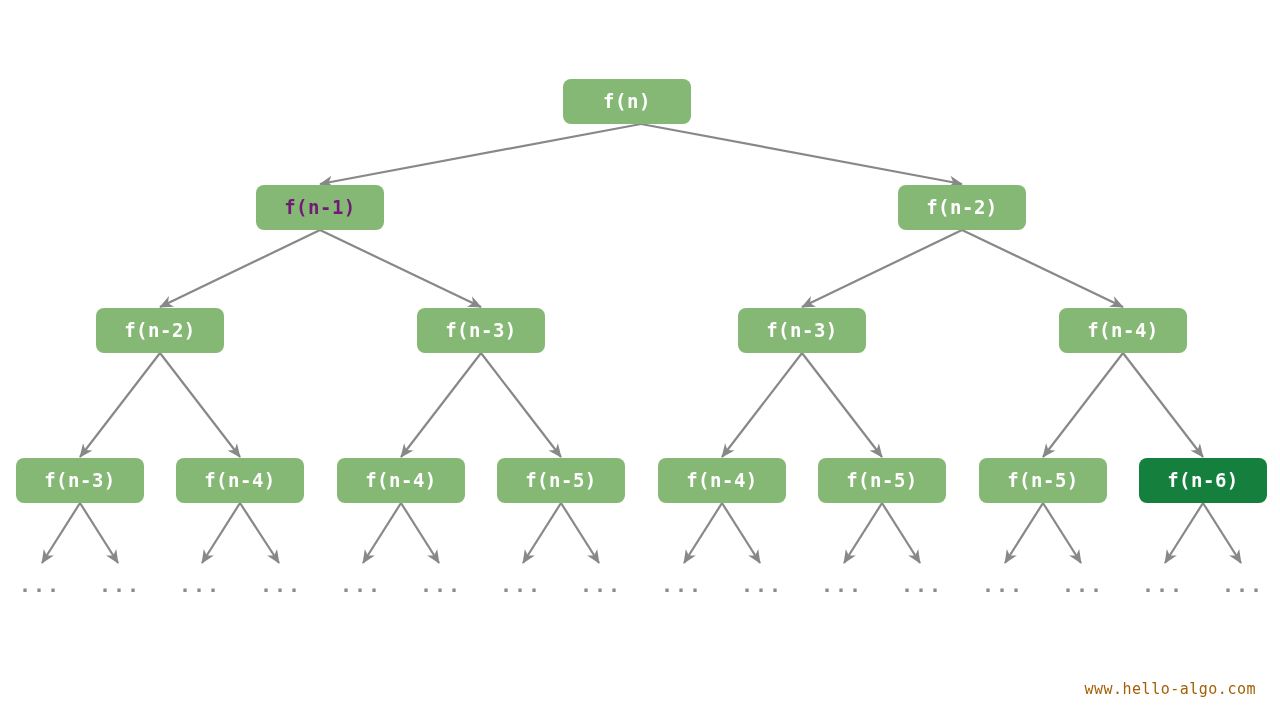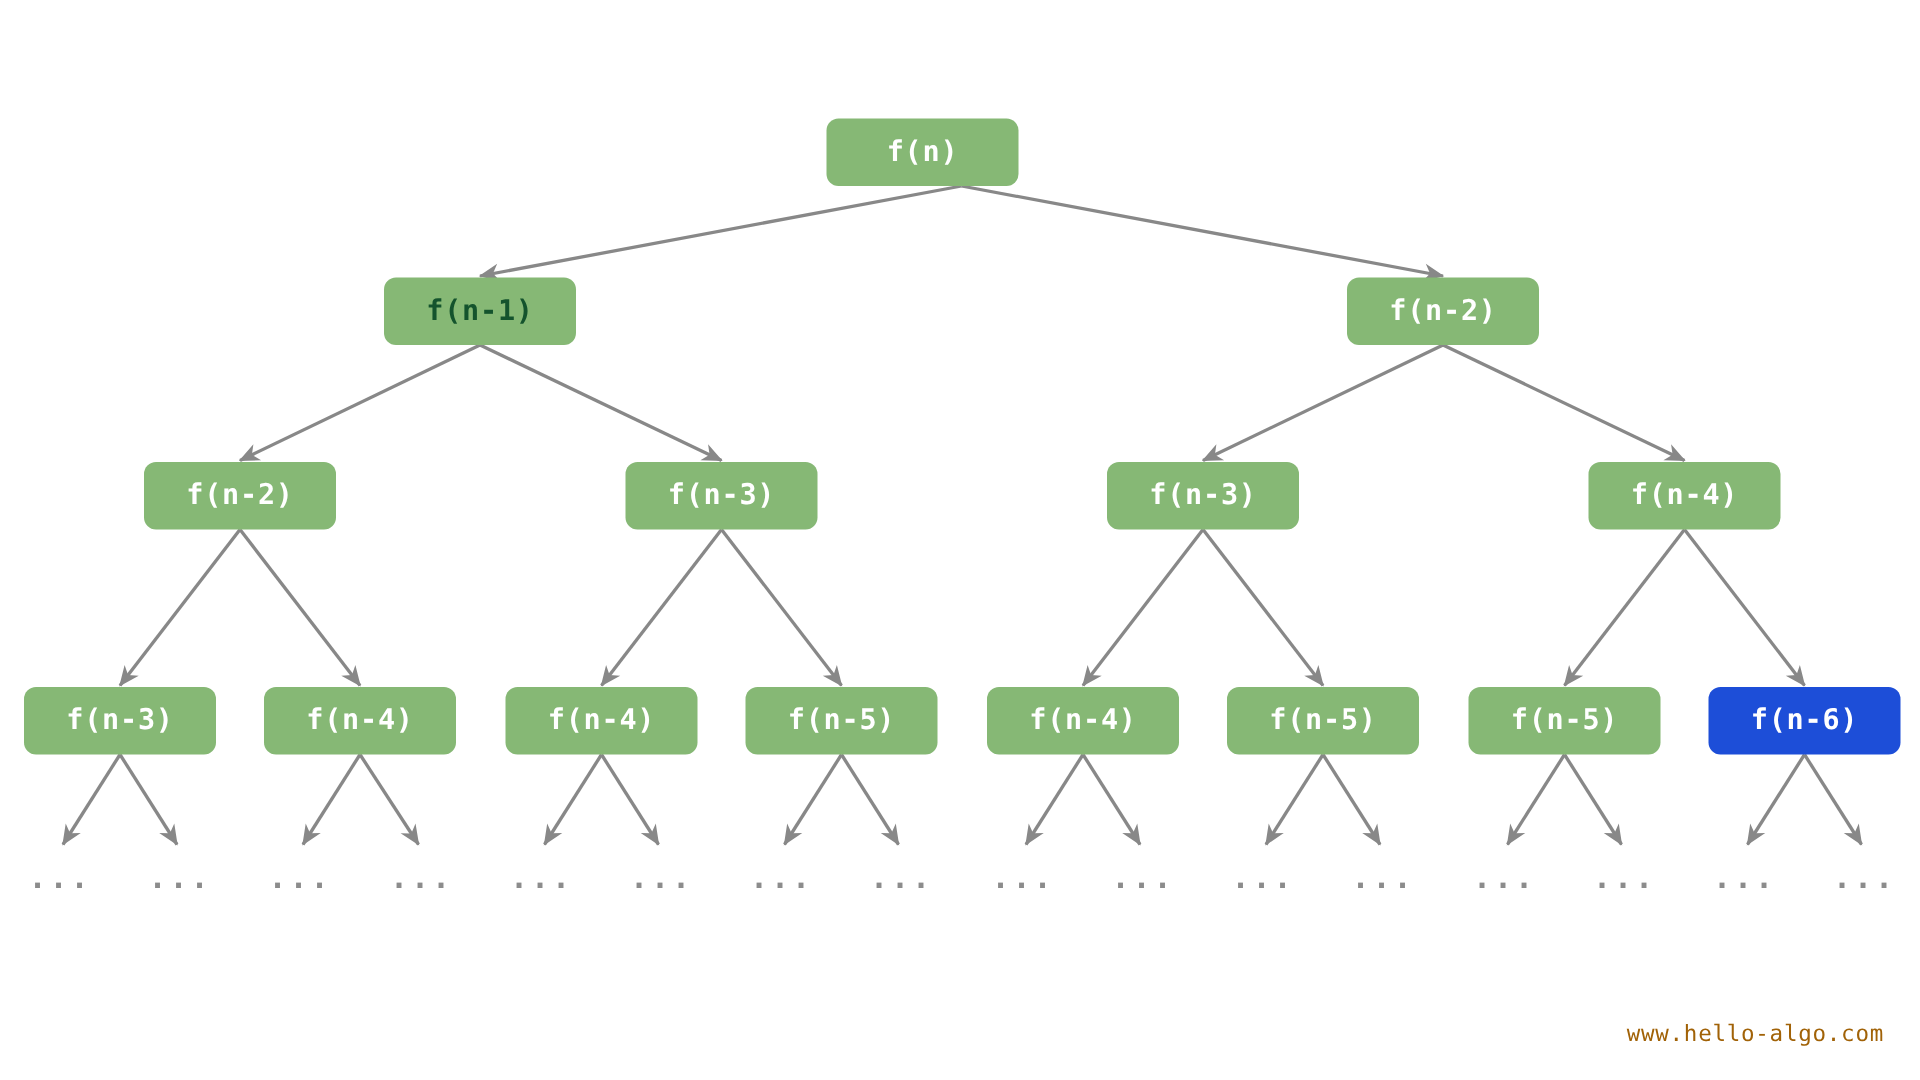--- a/index.html
+++ b/index.html
@@ -101,35 +101,35 @@
         <line x1="882" y1="503" x2="844" y2="563" stroke="#888888" stroke-width="2.2" marker-end="url(#arrowhead)"></line>
         <line x1="882" y1="503" x2="920" y2="563" stroke="#888888" stroke-width="2.2" marker-end="url(#arrowhead)"></line>
         <line x1="1043" y1="503" x2="1005" y2="563" stroke="#888888" stroke-width="2.2" marker-end="url(#arrowhead)"></line>
         <line x1="1043" y1="503" x2="1081" y2="563" stroke="#888888" stroke-width="2.2" marker-end="url(#arrowhead)"></line>
         <line x1="1203" y1="503" x2="1165" y2="563" stroke="#888888" stroke-width="2.2" marker-end="url(#arrowhead)"></line>
         <line x1="1203" y1="503" x2="1241" y2="563" stroke="#888888" stroke-width="2.2" marker-end="url(#arrowhead)"></line>
       </g>
   </svg>
 
   <div id="node-layer">
-      <div class="node" style="left: 551px; top: 78.5px; width: 128px; height: 45px; background: rgb(134, 184, 117); color: rgb(255, 255, 255);">f(n)</div>
-      <div class="node" style="left: 256px; top: 184.5px; width: 128px; height: 45px; background: rgb(134, 184, 117); color: #14532d;">f(n-1)</div>
+      <div class="node" style="left: 563px; top: 78.5px; width: 128px; height: 45px; background: rgb(134, 184, 117); color: rgb(255, 255, 255);">f(n)</div>
+      <div class="node" style="left: 256px; top: 184.5px; width: 128px; height: 45px; background: rgb(134, 184, 117); color: #701a75;">f(n-1)</div>
       <div class="node" style="left: 898px; top: 184.5px; width: 128px; height: 45px; background: rgb(134, 184, 117); color: rgb(255, 255, 255);">f(n-2)</div>
       <div class="node" style="left: 96px; top: 307.5px; width: 128px; height: 45px; background: rgb(134, 184, 117); color: rgb(255, 255, 255);">f(n-2)</div>
       <div class="node" style="left: 417px; top: 307.5px; width: 128px; height: 45px; background: rgb(134, 184, 117); color: rgb(255, 255, 255);">f(n-3)</div>
       <div class="node" style="left: 738px; top: 307.5px; width: 128px; height: 45px; background: rgb(134, 184, 117); color: rgb(255, 255, 255);">f(n-3)</div>
       <div class="node" style="left: 1059px; top: 307.5px; width: 128px; height: 45px; background: rgb(134, 184, 117); color: rgb(255, 255, 255);">f(n-4)</div>
       <div class="node" style="left: 16px; top: 457.5px; width: 128px; height: 45px; background: rgb(134, 184, 117); color: rgb(255, 255, 255);">f(n-3)</div>
       <div class="node" style="left: 176px; top: 457.5px; width: 128px; height: 45px; background: rgb(134, 184, 117); color: rgb(255, 255, 255);">f(n-4)</div>
       <div class="node" style="left: 337px; top: 457.5px; width: 128px; height: 45px; background: rgb(134, 184, 117); color: rgb(255, 255, 255);">f(n-4)</div>
       <div class="node" style="left: 497px; top: 457.5px; width: 128px; height: 45px; background: rgb(134, 184, 117); color: rgb(255, 255, 255);">f(n-5)</div>
       <div class="node" style="left: 658px; top: 457.5px; width: 128px; height: 45px; background: rgb(134, 184, 117); color: rgb(255, 255, 255);">f(n-4)</div>
       <div class="node" style="left: 818px; top: 457.5px; width: 128px; height: 45px; background: rgb(134, 184, 117); color: rgb(255, 255, 255);">f(n-5)</div>
       <div class="node" style="left: 979px; top: 457.5px; width: 128px; height: 45px; background: rgb(134, 184, 117); color: rgb(255, 255, 255);">f(n-5)</div>
-      <div class="node" style="left: 1139px; top: 457.5px; width: 128px; height: 45px; background: #1d4ed8; color: rgb(255, 255, 255);">f(n-6)</div>
+      <div class="node" style="left: 1139px; top: 457.5px; width: 128px; height: 45px; background: #15803d; color: rgb(255, 255, 255);">f(n-6)</div>
     </div>
   <div id="leaf-layer">
       <div class="leaf-dots" style="left: 40px; top: 585px; color: rgb(140, 140, 140);">...</div>
       <div class="leaf-dots" style="left: 120px; top: 585px; color: rgb(140, 140, 140);">...</div>
       <div class="leaf-dots" style="left: 200px; top: 585px; color: rgb(140, 140, 140);">...</div>
       <div class="leaf-dots" style="left: 281px; top: 585px; color: rgb(140, 140, 140);">...</div>
       <div class="leaf-dots" style="left: 361px; top: 585px; color: rgb(140, 140, 140);">...</div>
       <div class="leaf-dots" style="left: 441px; top: 585px; color: rgb(140, 140, 140);">...</div>
       <div class="leaf-dots" style="left: 521px; top: 585px; color: rgb(140, 140, 140);">...</div>
       <div class="leaf-dots" style="left: 601px; top: 585px; color: rgb(140, 140, 140);">...</div>

